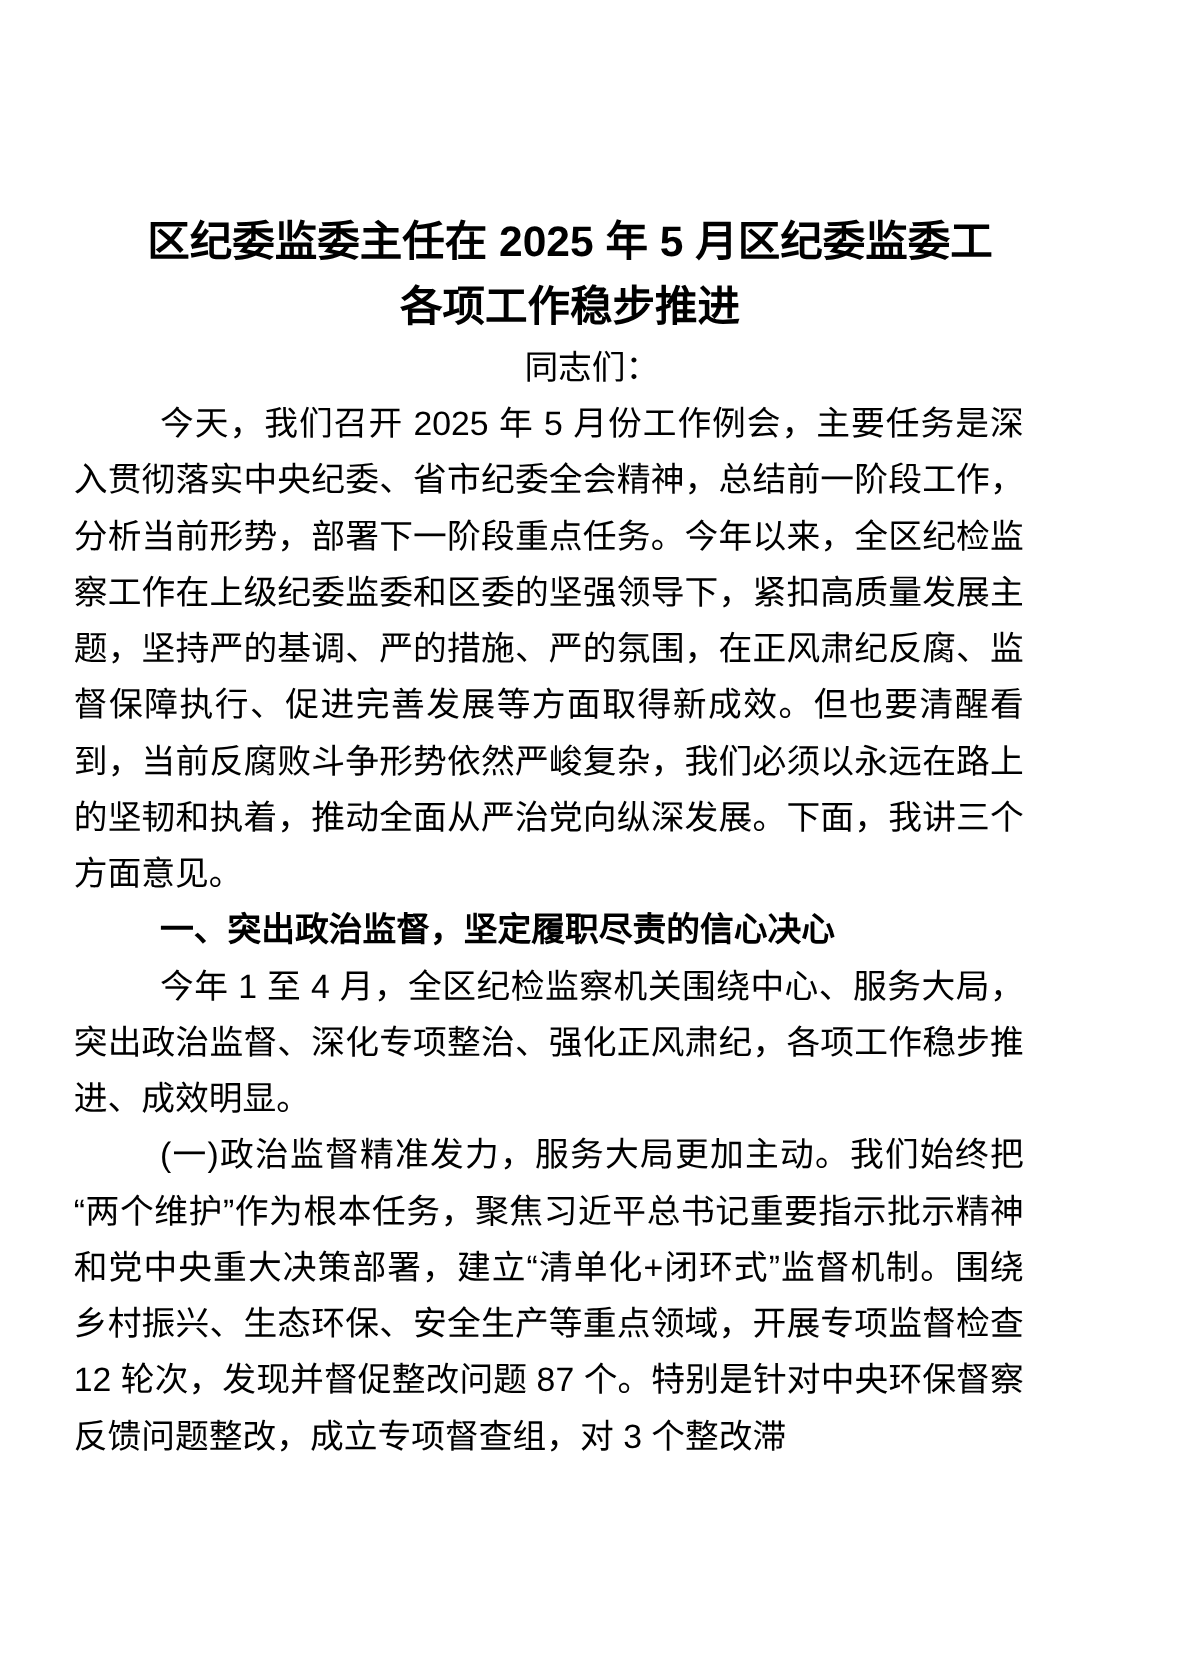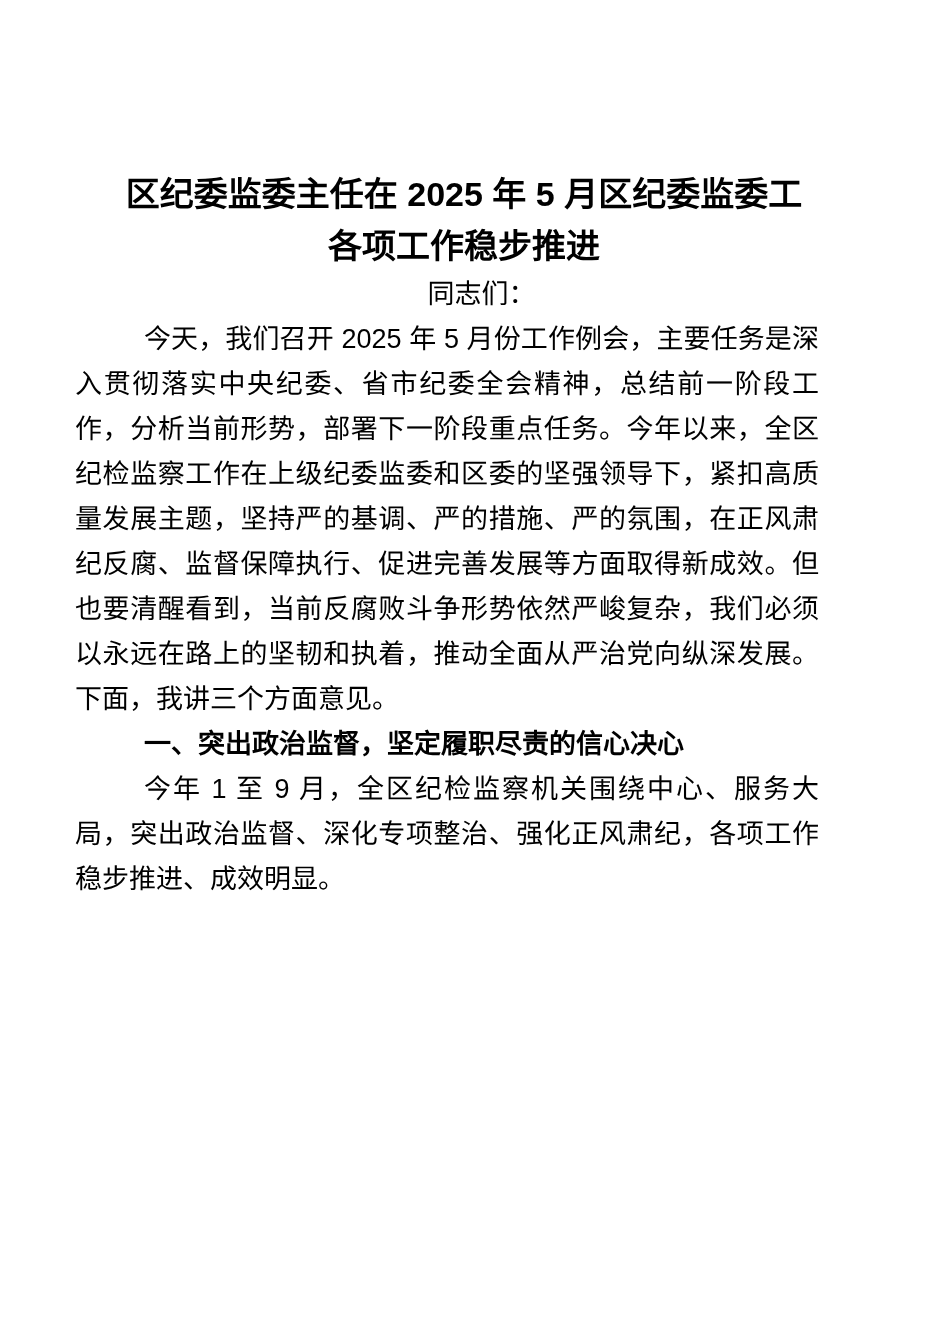--- a/index.html
+++ b/index.html
@@ -11,21 +11,21 @@
     height: 1344px;
     background: #ffffff;
     color: #000000;
     font-family: "Liberation Sans", sans-serif;
   }
   .page {
     box-sizing: border-box;
     width: 950px;
     height: 1344px;
     background: #ffffff;
-    padding: 168px 131px 40px 75px;
+    padding: 168px 131px 40px 59px;
     overflow: hidden;
   }
   .doc-title {
     margin: 0;
     padding: 0 0 0 34px;
     font-size: 34px;
     line-height: 52px;
     font-weight: 700;
     text-align: center;
     letter-spacing: 0;
@@ -59,16 +59,17 @@
     <span class="title-line">区纪委监委主任在 2025 年 5 月区纪委监委工</span>
     <span class="title-line">各项工作稳步推进</span>
   </h1>
 
   <p class="para salutation">同志们：</p>
 
   <p class="para">今天，我们召开 2025 年 5 月份工作例会，主要任务是深入贯彻落实中央纪委、省市纪委全会精神，总结前一阶段工作，分析当前形势，部署下一阶段重点任务。今年以来，全区纪检监察工作在上级纪委监委和区委的坚强领导下，紧扣高质量发展主题，坚持严的基调、严的措施、严的氛围，在正风肃纪反腐、监督保障执行、促进完善发展等方面取得新成效。但也要清醒看到，当前反腐败斗争形势依然严峻复杂，我们必须以永远在路上的坚韧和执着，推动全面从严治党向纵深发展。下面，我讲三个方面意见。</p>
 
   <p class="para heading">一、突出政治监督，坚定履职尽责的信心决心</p>
 
-  <p class="para">今年 1 至 9 月，全区纪检监察机关围绕中心、服务大局，突出政治监督、深化专项整治、强化正风肃纪，各项工作稳步推进、成效明显。</p>
+  <p class="para">今年 1 至 4 月，全区纪检监察机关围绕中心、服务大局，突出政治监督、深化专项整治、强化正风肃纪，各项工作稳步推进、成效明显。</p>
 
+  <p class="para">(一)政治监督精准发力，服务大局更加主动。我们始终把“两个维护”作为根本任务，聚焦习近平总书记重要指示批示精神和党中央重大决策部署，建立“清单化+闭环式”监督机制。围绕乡村振兴、生态环保、安全生产等重点领域，开展专项监督检查 12 轮次，发现并督促整改问题 87 个。特别是针对中央环保督察反馈问题整改，成立专项督查组，对 3 个整改滞</p>
 
 </div>
 
 </body></html>

